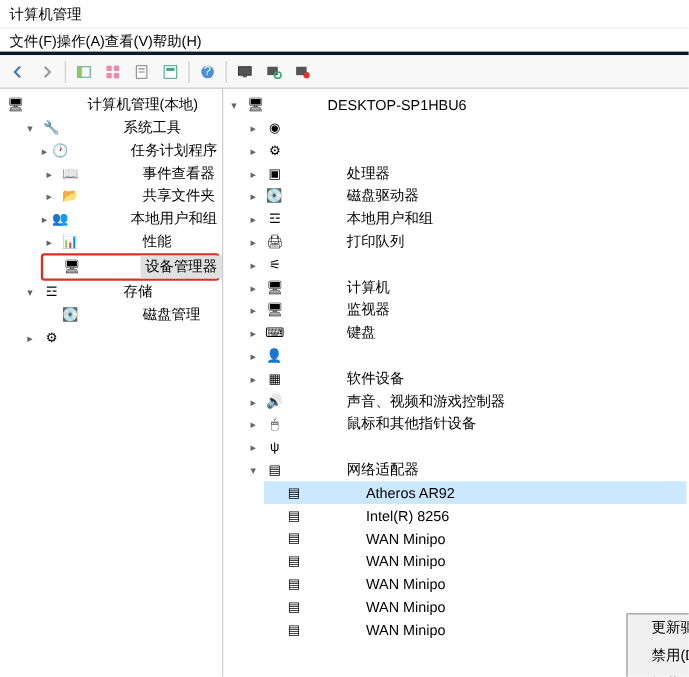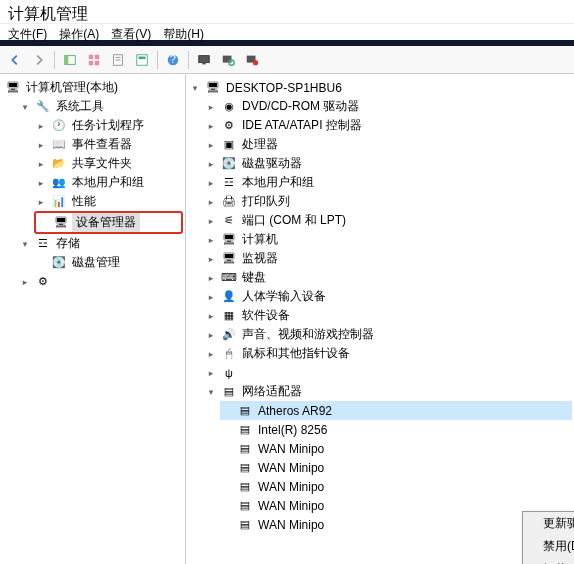--- a/index.html
+++ b/index.html
@@ -1,32 +1,32 @@
 <!DOCTYPE html>
 <html><head>
 <meta charset="utf-8">
 <style>
 * { margin: 0; padding: 0; box-sizing: border-box; font-family: "Microsoft YaHei", "SimSun", sans-serif; font-size: 12px; }
 body { background: #fff; width: 574px; height: 564px; overflow: hidden; }
 .title-bar { height: 24px; background: #fff; padding: 4px 8px; border-bottom: 1px solid #eee; }
-.title-bar-text { font-size: 16px; font-family: Liberation Serif, serif; }
-.menu-bar { height: 22px; padding: 2px 8px; display: flex; gap: 12px; border-bottom: 6px solid #0f172a; }
+.title-bar-text { font-size: 12px; font-family: Liberation Serif, serif; }
+.menu-bar { height: 22px; padding: 2px 8px; display: flex; border-bottom: 3px solid #0f172a; }
 .menu-item { cursor: default; }
 .toolbar { height: 28px; padding: 2px 4px; display: flex; align-items: center; gap: 2px; border-bottom: 1px solid #ccc; background: #f8f8f8; }
 .tb-btn { width: 22px; height: 22px; display: flex; align-items: center; justify-content: center; border: 1px solid transparent; }
 .tb-sep { width: 1px; height: 18px; background: #ccc; margin: 0 2px; }
 .main { display: flex; height: 490px; }
 .left-panel { width: 186px; border-right: 1px solid #ccc; padding: 4px 2px; overflow: hidden; }
 .right-panel { flex: 1; padding: 4px 2px; position: relative; overflow: hidden; }
 .tree-node { white-space: nowrap; }
 .tree-row { display: flex; align-items: center; height: 19px; padding: 1px 0; cursor: default; }
 .expander { width: 14px; height: 14px; display: flex; align-items: center; justify-content: center; color: #666; font-size: 9px; cursor: pointer; }
 .expander.empty { visibility: hidden; }
 .tree-icon { width: 16px; height: 16px; margin: 0 3px; display: flex; align-items: center; justify-content: center; font-size: 11px; }
-.tree-label { padding: 0 2px; }
+.tree-label { padding: 0 2px; margin-left: 47px; }
 .tree-children { padding-left: 16px; }
 .highlighted-red { border: 2px solid #d93025; border-radius: 3px; }
 .dev-selected { background: #cce8ff; }
 .selected-item { background: #e0e0e0; padding: 1px 4px; }
 .context-menu { position: absolute; left: 336px; top: 437px; width: 220px; background: #f0f0f0; border: 1px solid #999; box-shadow: 2px 2px 4px rgba(0,0,0,0.3); z-index: 100; }
 .ctx-item { height: 23px; display: flex; align-items: center; padding: 0 20px; cursor: default; }
 .ic { width: 14px; height: 14px; }
 </style>
 </head>
 <body>
@@ -180,26 +180,24 @@
     <div class="tree-node">
       <div class="tree-row">
         <span class="expander">▾</span>
         <span class="tree-icon">🖥</span>
         <span class="tree-label">DESKTOP-SP1HBU6</span>
       </div>
       <div class="tree-children" id="device-categories">
           <div class="tree-row">
             <span class="expander">▸</span>
             <span class="tree-icon">◉</span>
-            <span class="tree-label">DVD/CD-ROM 驱动器</span>
           </div>
           <div class="tree-row">
             <span class="expander">▸</span>
             <span class="tree-icon">⚙</span>
-            <span class="tree-label">IDE ATA/ATAPI 控制器</span>
           </div>
           <div class="tree-row">
             <span class="expander">▸</span>
             <span class="tree-icon">▣</span>
             <span class="tree-label">处理器</span>
           </div>
           <div class="tree-row">
             <span class="expander">▸</span>
             <span class="tree-icon">💽</span>
             <span class="tree-label">磁盘驱动器</span>
@@ -210,41 +208,39 @@
             <span class="tree-label">本地用户和组</span>
           </div>
           <div class="tree-row">
             <span class="expander">▸</span>
             <span class="tree-icon">🖨</span>
             <span class="tree-label">打印队列</span>
           </div>
           <div class="tree-row">
             <span class="expander">▸</span>
             <span class="tree-icon">⚟</span>
-            <span class="tree-label">端口 (COM 和 LPT)</span>
           </div>
           <div class="tree-row">
             <span class="expander">▸</span>
             <span class="tree-icon">🖥</span>
             <span class="tree-label">计算机</span>
           </div>
           <div class="tree-row">
             <span class="expander">▸</span>
             <span class="tree-icon">🖥</span>
             <span class="tree-label">监视器</span>
           </div>
           <div class="tree-row">
             <span class="expander">▸</span>
             <span class="tree-icon">⌨</span>
             <span class="tree-label">键盘</span>
           </div>
           <div class="tree-row">
             <span class="expander">▸</span>
             <span class="tree-icon">👤</span>
-            <span class="tree-label">人体学输入设备</span>
           </div>
           <div class="tree-row">
             <span class="expander">▸</span>
             <span class="tree-icon">▦</span>
             <span class="tree-label">软件设备</span>
           </div>
           <div class="tree-row">
             <span class="expander">▸</span>
             <span class="tree-icon">🔊</span>
             <span class="tree-label">声音、视频和游戏控制器</span>

